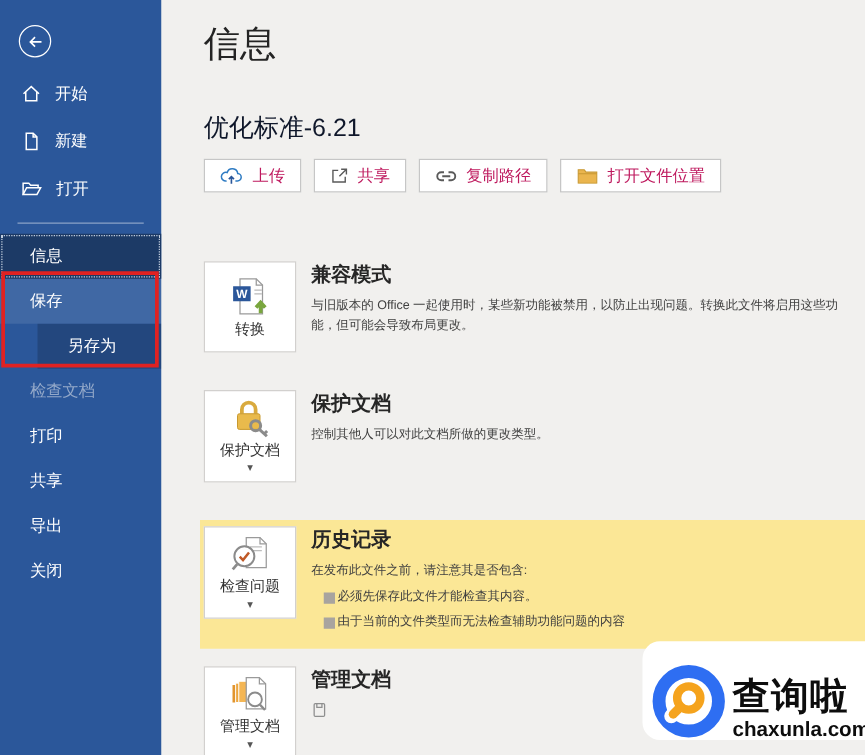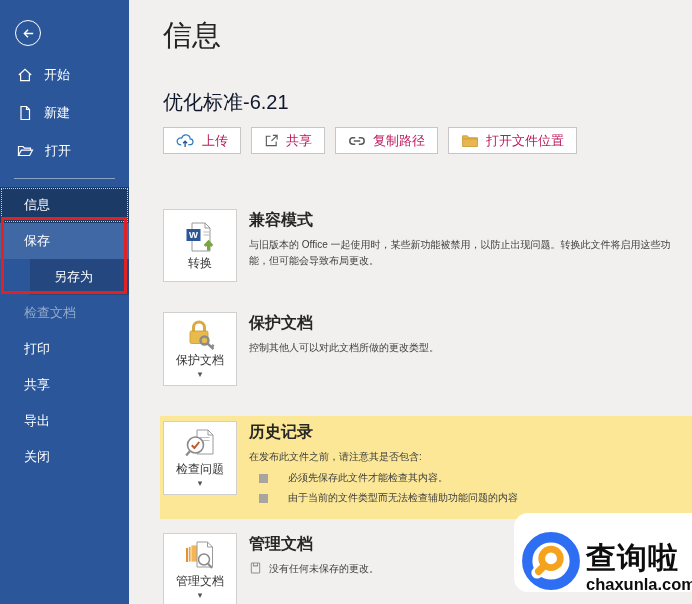--- a/index.html
+++ b/index.html
@@ -68,21 +68,21 @@
     flex:0 0 74px; width:74px; min-height:73px; background:#fff;
     border:1px solid #d2d0ce; display:flex; flex-direction:column;
     align-items:center; justify-content:center; gap:2px; padding:6px 3px;
     font-size:12px; color:#333; text-align:center; cursor:pointer; line-height:1.25;
   }
   .icon-btn .caret { font-size:9px; color:#555; line-height:1; }
   .section-text { padding-top:1px; max-width:432px; }
   .section.highlight .section-text { max-width:440px; }
   .section-title { font-size:16px; color:#262626; margin-bottom:6px; font-weight:700; }
   .section-desc  { font-size:10px; color:#404040; line-height:1.55; }
-  .bullet-row { display:flex; align-items:flex-start; gap:20px; margin:5px 12px 0 10px; }
+  .bullet-row { display:flex; align-items:flex-start; gap:2px; margin:5px 12px 0 10px; }
   .bullet-sq { flex:0 0 9px; width:9px; height:9px; background:#a8a49f; margin-top:4px; }
   .inline-row { display:flex; align-items:center; gap:7px; }
 
   
   .watermark {
     position:absolute; right:0; bottom:12px; width:178px; height:79px;
     background:#fff; border-radius:14px 0 0 14px; z-index:3;
     display:flex; align-items:flex-end; padding-left:6px; gap:4px;
   }
   .wm-text { display:flex; flex-direction:column; line-height:1; }
@@ -296,21 +296,20 @@
       </div>
       <div class="section-text">
         <div class="section-title">管理文档</div>
         <div class="inline-row">
           <span>
             <svg width="13" height="14" viewBox="0 0 14 14" fill="none" stroke="#8f8f8f" stroke-width="1.1">
               <rect x="2.5" y="1.5" width="9" height="11" rx="1"></rect>
               <path d="M4.8 1.5 v3.2 h4.4 V1.5"></path>
             </svg>
           </span>
-          <span class="section-desc">没有任何未保存的更改。</span>
         </div>
       </div>
     </div>
 
   </div>
 </main>
 
 <div class="watermark">
   <span>
     <svg width="62" height="62" viewBox="0 0 60 60">

